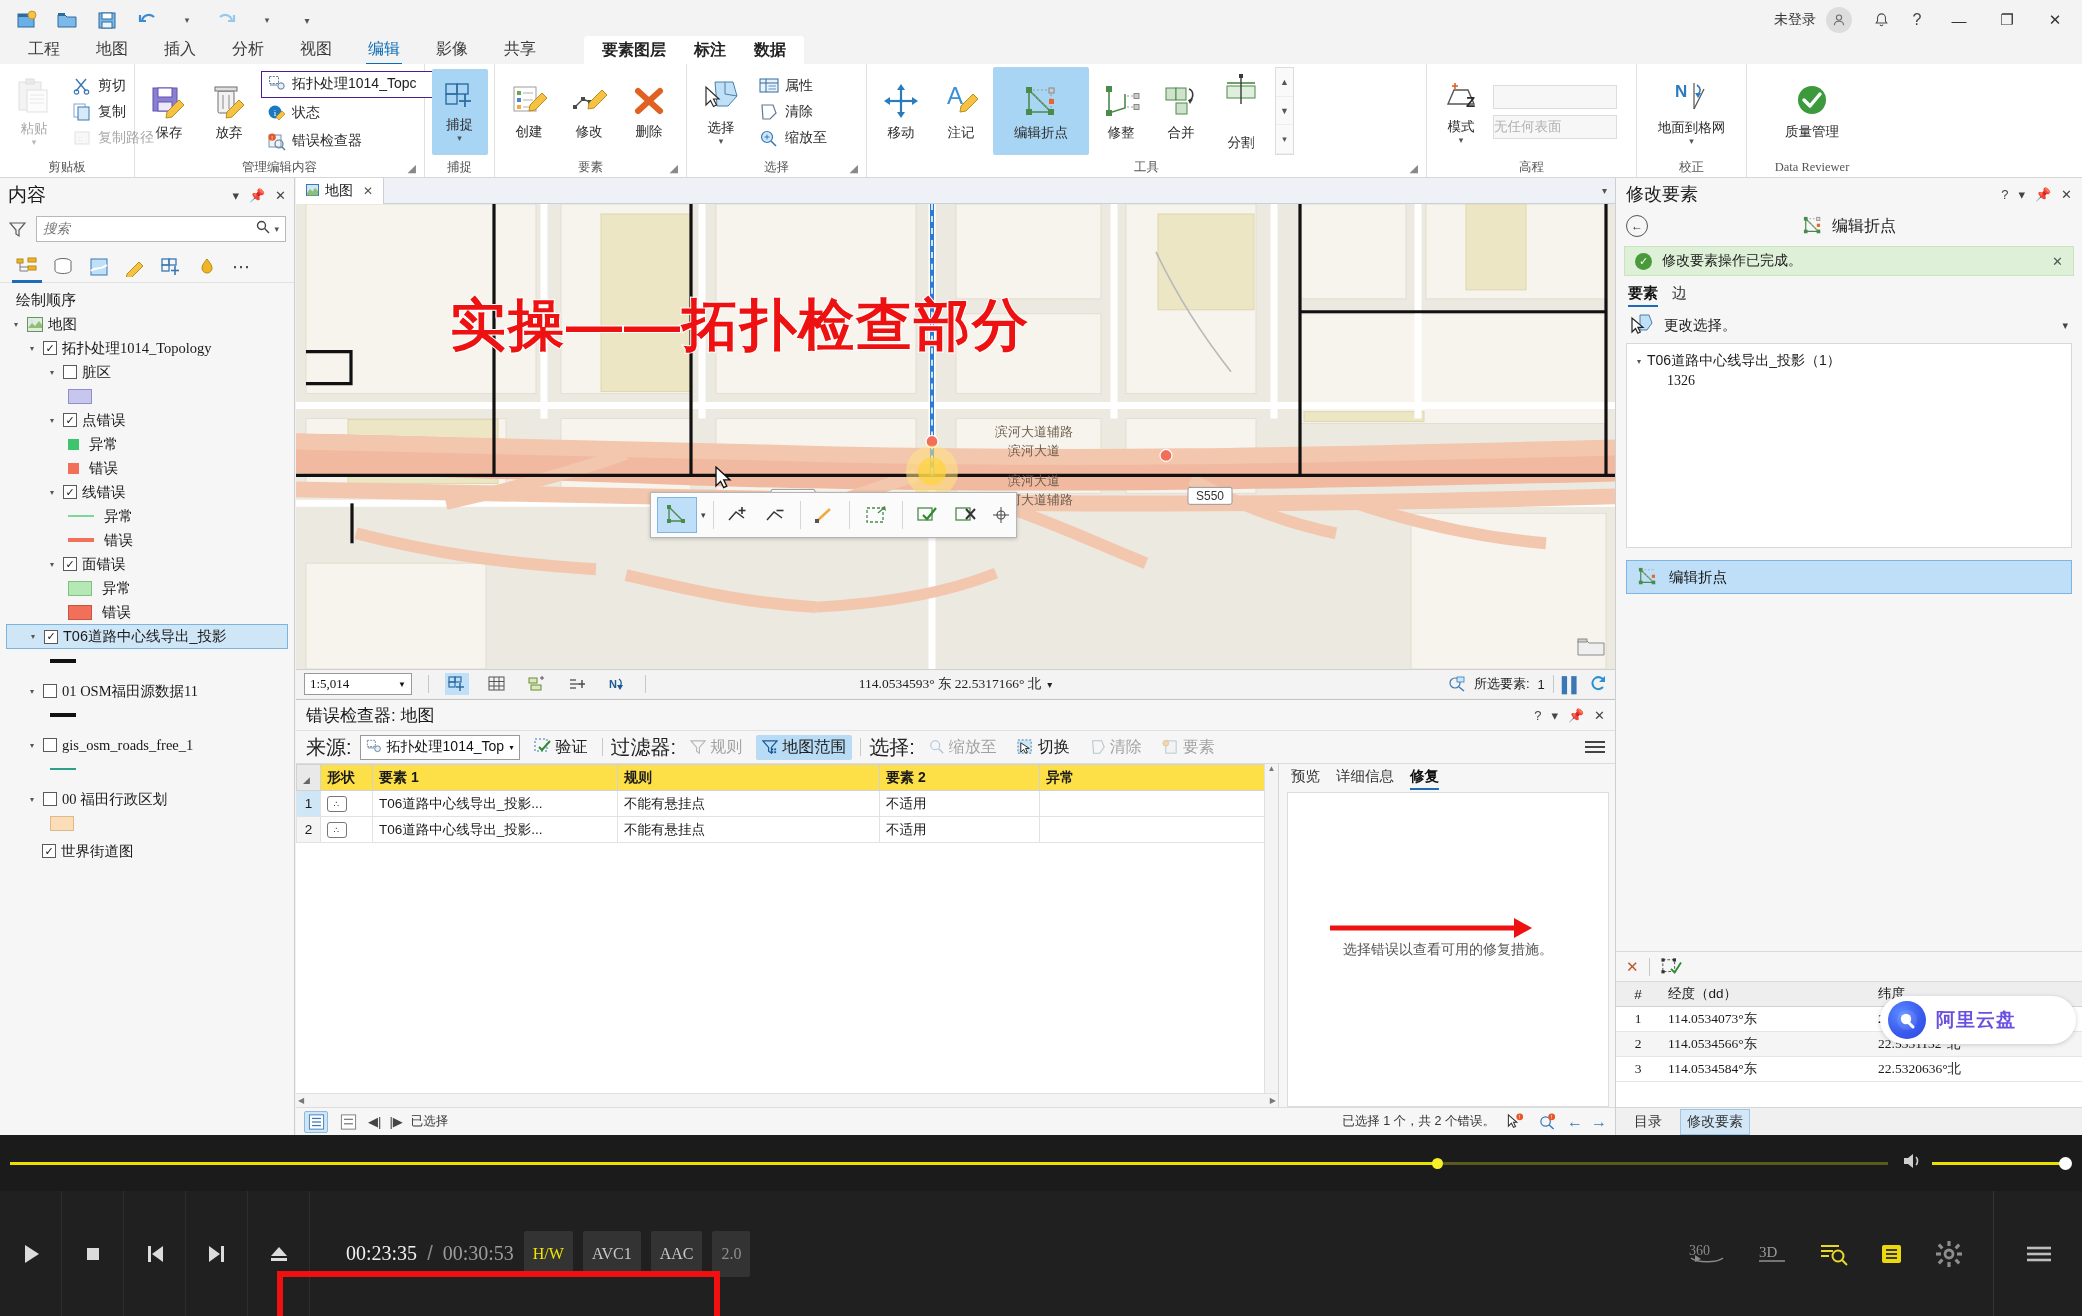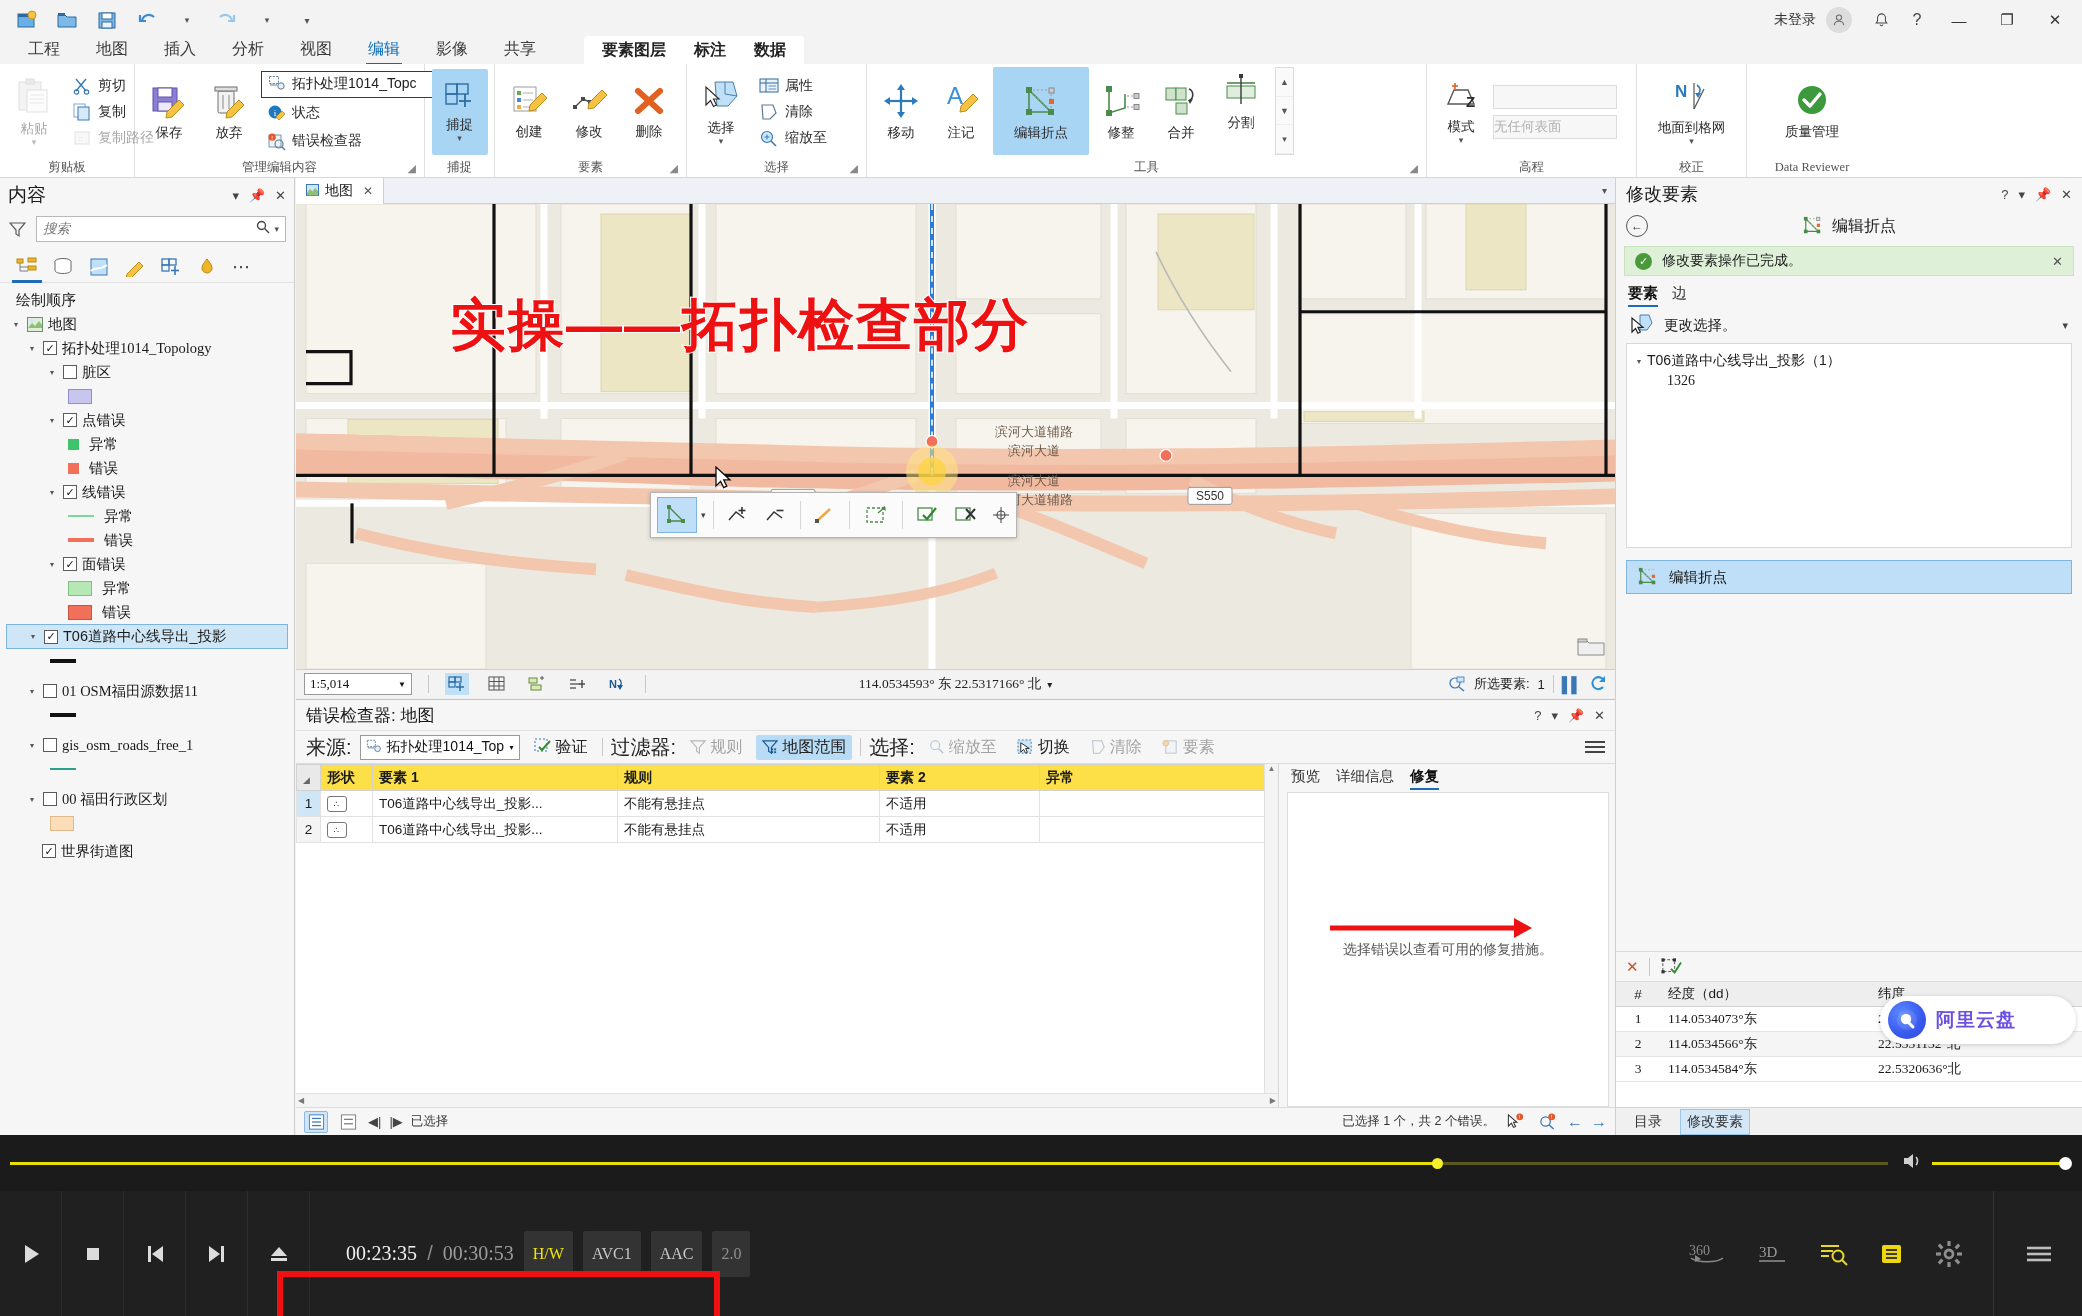--- a/index.html
+++ b/index.html
@@ -871,21 +871,21 @@
             <svg width="44" height="42" viewBox="0 0 44 42">
                 <rect x="7" y="8" width="10" height="12" fill="#cfe3cc" stroke="#4a8a4a"></rect>
                 <rect x="17" y="8" width="10" height="12" fill="#cfe3cc" stroke="#4a8a4a"></rect>
                 <path d="M30 9c5 2 5 9 0 12" fill="none" stroke="#3a3a3a" stroke-width="1.6"></path>
                 <polygon points="29,20 34,19 31,24" fill="#3a3a3a"></polygon>
                 <rect x="17" y="23" width="11" height="11" fill="#cfe3cc" stroke="#4a8a4a"></rect>
               </svg>
           </span>
           <span class="lbl">合并</span>
         </div>
-        <div class="big-btn" style="height:88px;justify-content:flex-start;">
+        <div class="big-btn" style="height:88px;justify-content:space-between;">
           <span class="ico">
             <svg width="44" height="42" viewBox="0 0 44 42">
                 <rect x="8" y="16" width="28" height="12" fill="#dfeedd" stroke="#4a8a4a"></rect>
                 <line x1="8" y1="13" x2="36" y2="13" stroke="#4a8a4a" stroke-width="1.6"></line>
                 <line x1="22" y1="6" x2="22" y2="34" stroke="#3a3a3a" stroke-width="1.4"></line>
                 <rect x="20" y="4" width="4" height="4" fill="#3a3a3a"></rect>
               </svg>
           </span>
           <span class="lbl">分割</span>
         </div>

